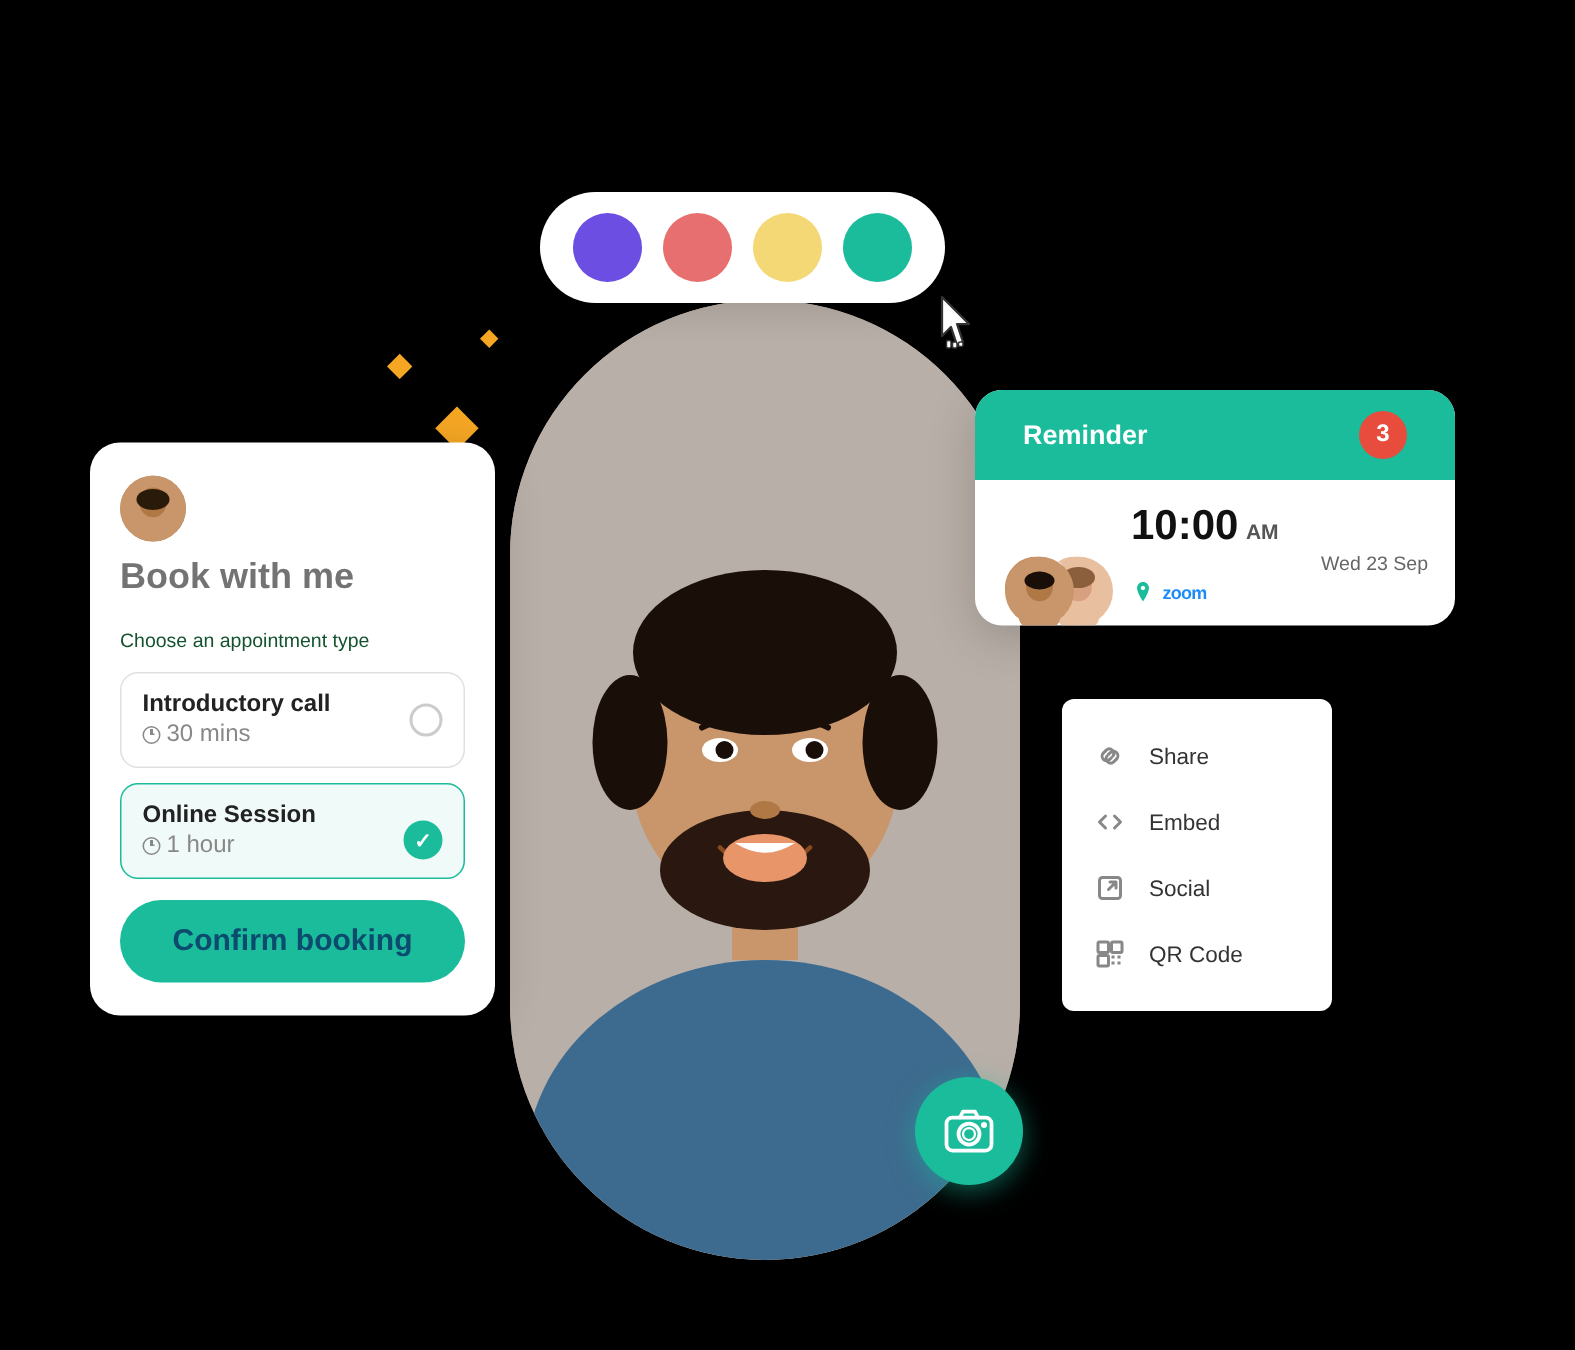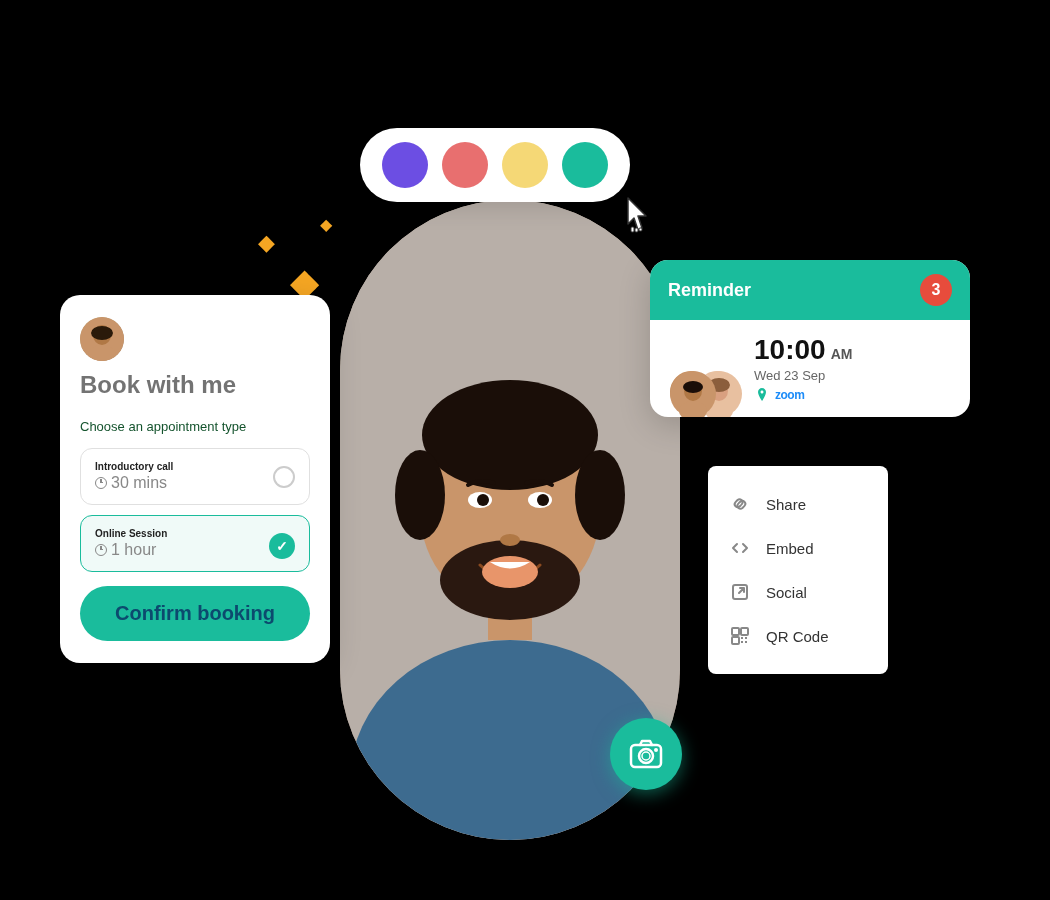--- a/index.html
+++ b/index.html
@@ -55,21 +55,21 @@
       align-items: center;
       justify-content: space-between;
       cursor: pointer;
     }
     .appointment-option.selected {
       border-color: #1abc9c;
       background: #f0faf8;
       align-items: flex-end;
     }
     .option-text .option-name {
-      font-size: 10px;
+      font-size: 16px;
       font-weight: 600;
       color: #222;
     }
     .option-text .option-duration {
       font-size: 16px;
       color: #888;
       display: flex;
       align-items: center;
       gap: 4px;
       margin-top: 2px;
@@ -186,21 +186,21 @@
       top: 260px;
       width: 320px;
       background: #fff;
       border-radius: 18px;
       overflow: hidden;
       box-shadow: 0 8px 32px rgba(0,0,0,0.18);
       z-index: 10;
     }
     .reminder-header {
       background: #1abc9c;
-      padding: 14px 18px;
+      padding: 14px 32px;
       display: flex;
       align-items: center;
       justify-content: space-between;
     }
     .reminder-title {
       color: #fff;
       font-size: 18px;
       font-weight: 700;
     }
     .reminder-badge {
@@ -213,20 +213,21 @@
       align-items: center;
       justify-content: center;
       font-size: 16px;
       font-weight: 700;
     }
     .reminder-body {
       padding: 14px 18px;
       display: flex;
       align-items: center;
       gap: 14px;
+      text-align: right;
     }
     .reminder-avatars {
       display: flex;
       position: relative;
       width: 72px;
     }
     .r-avatar {
       width: 46px;
       height: 46px;
       border-radius: 50%;

